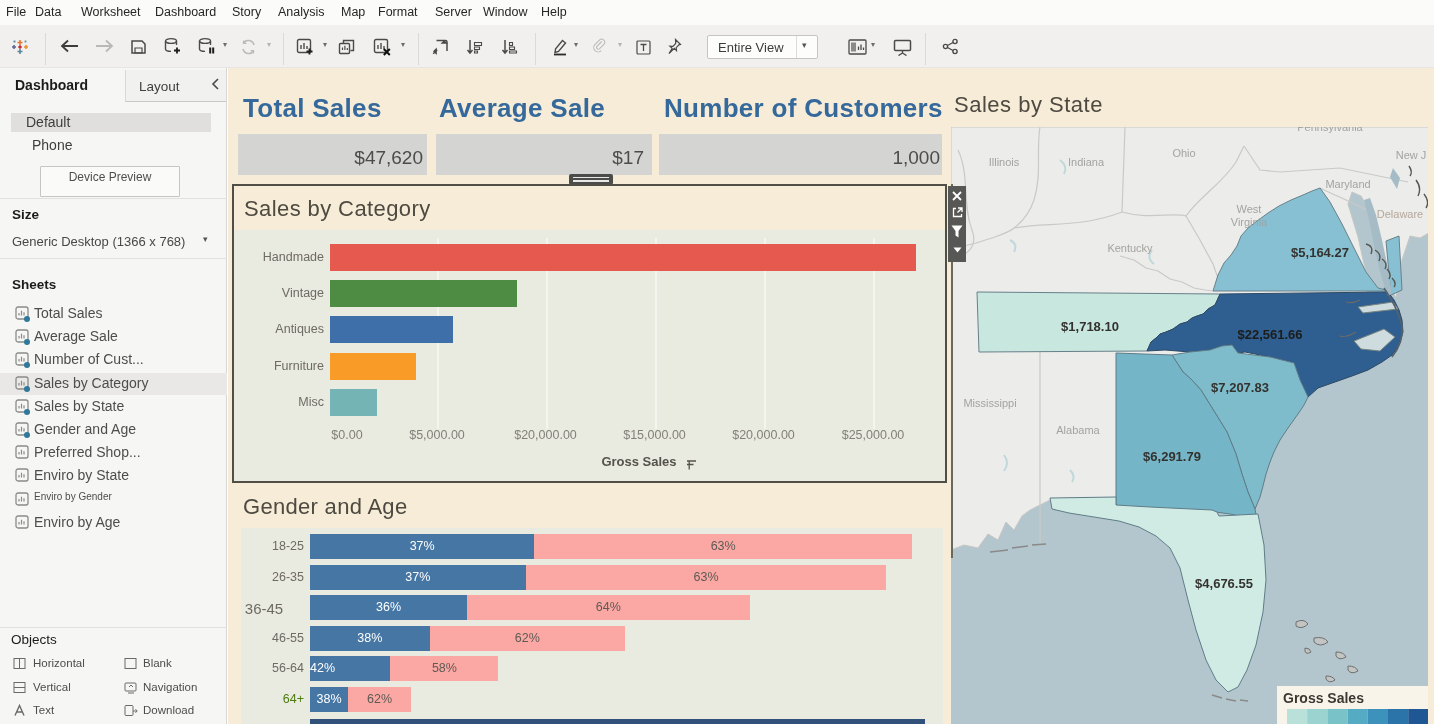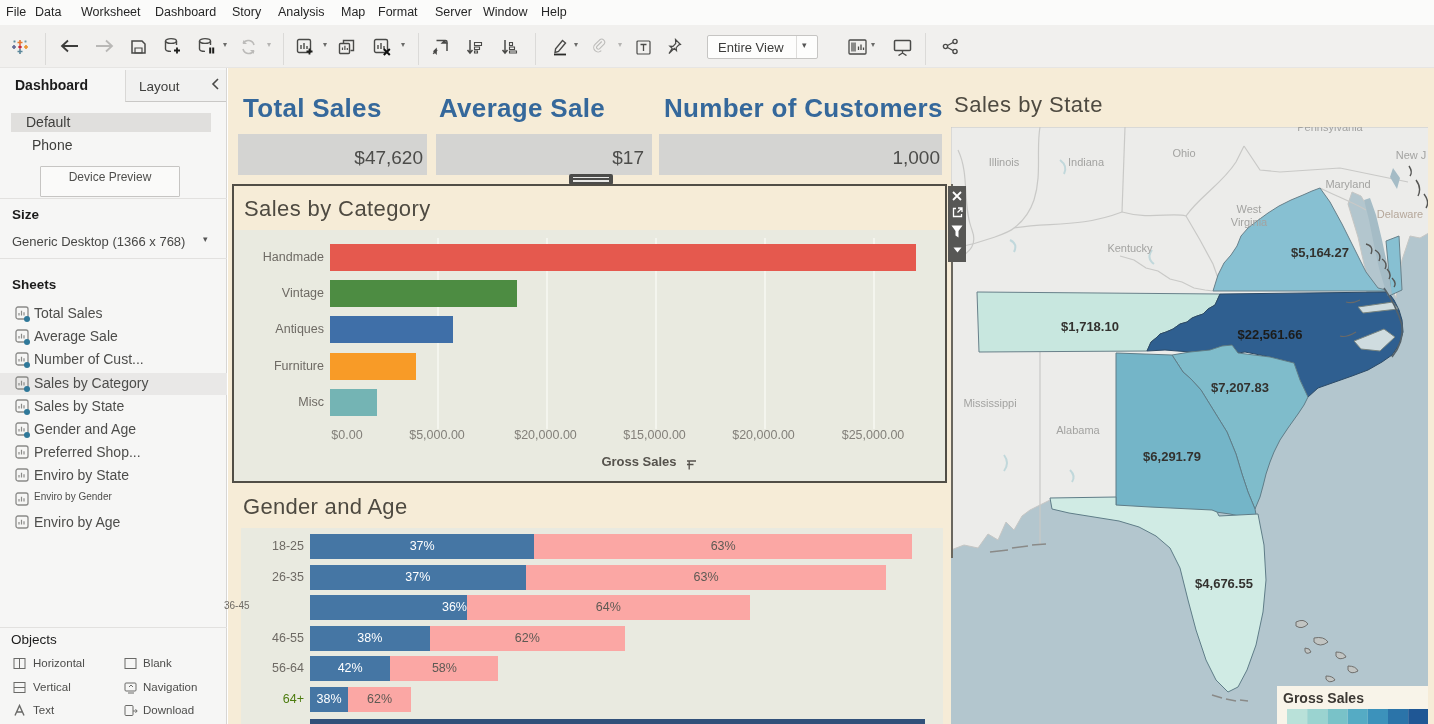--- a/index.html
+++ b/index.html
@@ -288,28 +288,28 @@
   <span class="abs" style="left:15px;top:426px;font-size:22px;color:#4e4a41;letter-spacing:.3px">Gender and Age</span>
 
   <div class="abs" style="left:13px;top:460px;width:702px;height:196px;background:#e9eae0"></div>
   <div id="gender">
       <span class="abs" style="left:-4px;top:471px;width:80px;text-align:right;font-size:12.5px;color:#6e6a64">18-25</span>
       <div class="abs" style="left:82px;top:466px;width:224.29999999999995px;height:25px;background:#4576a4;color:#fff;font-size:12.5px;text-align:center;line-height:25px">37%</div>
       <div class="abs" style="left:306.29999999999995px;top:466px;width:377.70000000000005px;height:25px;background:#fba7a4;color:#5e5a54;font-size:12.5px;text-align:center;line-height:25px">63%</div>
       <span class="abs" style="left:-4px;top:501.6px;width:80px;text-align:right;font-size:12.5px;color:#6e6a64">26-35</span>
       <div class="abs" style="left:82px;top:496.6px;width:215.60000000000002px;height:25px;background:#4576a4;color:#fff;font-size:12.5px;text-align:center;line-height:25px">37%</div>
       <div class="abs" style="left:297.6px;top:496.6px;width:360.9px;height:25px;background:#fba7a4;color:#5e5a54;font-size:12.5px;text-align:center;line-height:25px">63%</div>
-      <span class="abs" style="left:-4px;top:532.2px;width:80px;text-align:left;font-size:10px;color:#6e6a64">36-45</span>
-      <div class="abs" style="left:82px;top:527.2px;width:157px;height:25px;background:#4576a4;color:#fff;font-size:12.5px;text-align:right;line-height:25px">36%</div>
+      <span class="abs" style="left:-4px;top:532.2px;width:80px;text-align:center;font-size:15px;color:#6e6a64">36-45</span>
+      <div class="abs" style="left:82px;top:527.2px;width:157px;height:25px;background:#4576a4;color:#fff;font-size:12.5px;text-align:center;line-height:25px">36%</div>
       <div class="abs" style="left:239px;top:527.2px;width:282.70000000000005px;height:25px;background:#fba7a4;color:#5e5a54;font-size:12.5px;text-align:center;line-height:25px">64%</div>
       <span class="abs" style="left:-4px;top:562.8px;width:80px;text-align:right;font-size:12.5px;color:#6e6a64">46-55</span>
       <div class="abs" style="left:82px;top:557.8px;width:119.60000000000002px;height:25px;background:#4576a4;color:#fff;font-size:12.5px;text-align:center;line-height:25px">38%</div>
       <div class="abs" style="left:201.60000000000002px;top:557.8px;width:195.39999999999998px;height:25px;background:#fba7a4;color:#5e5a54;font-size:12.5px;text-align:center;line-height:25px">62%</div>
       <span class="abs" style="left:-4px;top:593.4px;width:80px;text-align:right;font-size:12.5px;color:#6e6a64">56-64</span>
-      <div class="abs" style="left:82px;top:588.4px;width:80.30000000000001px;height:25px;background:#4576a4;color:#fff;font-size:12.5px;text-align:center;line-height:25px">42%</div>
+      <div class="abs" style="left:82px;top:588.4px;width:80.30000000000001px;height:25px;background:#4576a4;color:#fff;font-size:12.5px;line-height:25px">42%</div>
       <div class="abs" style="left:162.3px;top:588.4px;width:108.19999999999999px;height:25px;background:#fba7a4;color:#5e5a54;font-size:12.5px;text-align:center;line-height:25px">58%</div>
       <span class="abs" style="left:-4px;top:624px;width:80px;text-align:right;font-size:12.5px;color:#4d7c0f">64+</span>
       <div class="abs" style="left:82px;top:619px;width:38px;height:25px;background:#4576a4;color:#fff;font-size:12.5px;text-align:center;line-height:25px">38%</div>
       <div class="abs" style="left:120px;top:619px;width:63px;height:25px;background:#fba7a4;color:#5e5a54;font-size:12.5px;text-align:center;line-height:25px">62%</div>
     </div>
 
   <div class="abs" style="left:82px;top:651px;width:615px;height:5px;background:#31517a"></div>
 
   <div id="map" class="abs" style="left:723px;top:59px;width:477px;height:597px">
   <svg width="477" height="597" viewBox="951 127 477 597">

